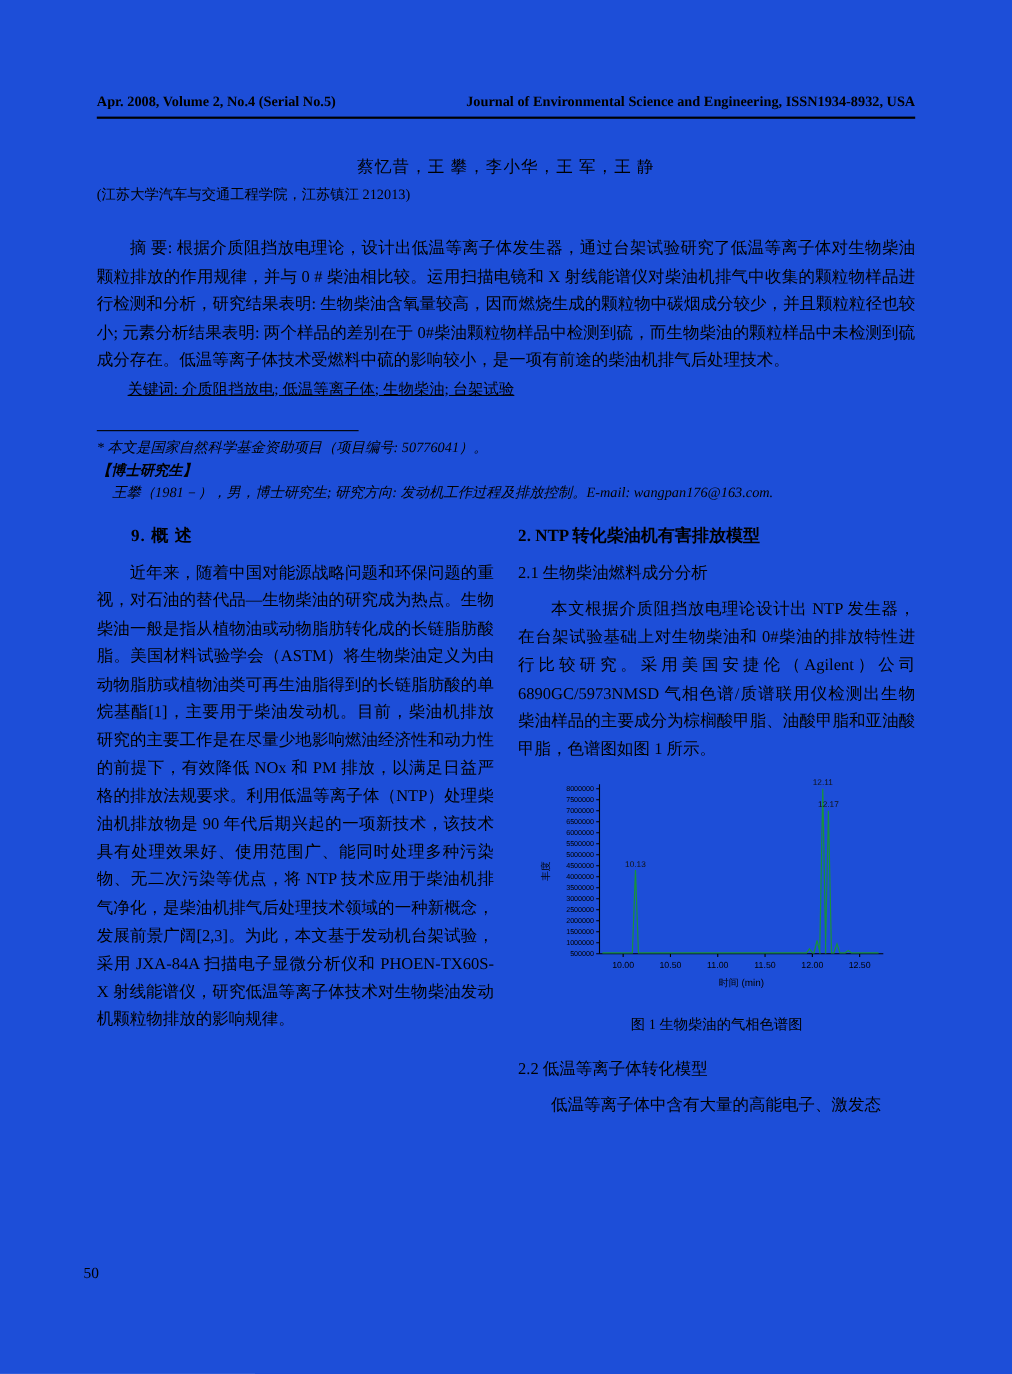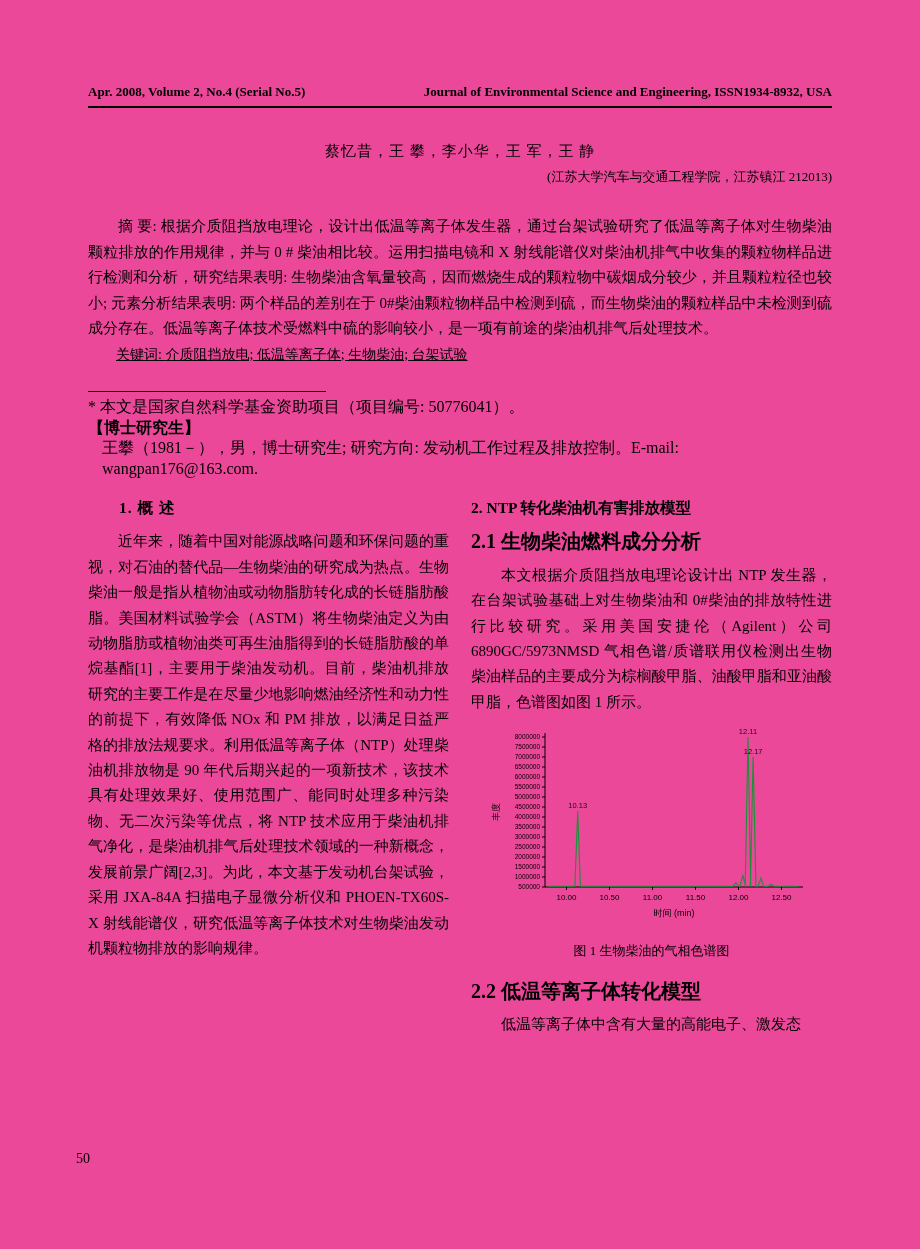--- a/index.html
+++ b/index.html
@@ -1,48 +1,48 @@
 <!DOCTYPE html>
 <html><head>
 <meta charset="utf-8">
 <style>
   html,body { margin:0; padding:0; background:#e8e8e8; }
   .page {
-    width:920px; height:1249px; margin:0 auto; background:#ec4899;
+    width:920px; height:1249px; margin:0 auto; background:#1d4ed8;
     position:relative; box-sizing:border-box; padding:84px 88px 0 88px;
     font-family:"Liberation Serif","DejaVu Serif",serif; color:#000;
     overflow:hidden;
   }
   .header-row {
     display:flex; justify-content:space-between; align-items:flex-end;
     font-weight:bold; font-size:13px; padding-bottom:6px;
     border-bottom:2px solid #000;
   }
   .title {
     text-align:center; font-size:21px; font-weight:600;
     margin:50px 0 0 0; letter-spacing:1px;
   }
   .title sup { font-size:12px; }
   .authors { text-align:center; margin-top:34px; font-size:15px; letter-spacing:1px; }
-  .affiliation { text-align:right; margin-top:7px; font-size:13px; }
+  .affiliation { text-align:left; margin-top:7px; font-size:13px; }
   .abstract {
     margin:28px 0 0 0; font-size:15px; line-height:25.5px;
     text-align:justify; text-indent:2em;
   }
   .keywords { margin:0; font-size:14px; line-height:25.5px; text-indent:2em;text-decoration:underline; }
-  .footnote-block { margin-top:24px; font-size:16px; line-height:20.5px; }
+  .footnote-block { margin-top:24px; font-size:13px; line-height:20.5px;font-style:italic; }
   .footnote-divider { width:238px; border-top:1px solid #000; margin:0 0 5px 0; }
   .footnote-line { margin:0; }
   .bio-label { font-weight:bold; }
   .bio-line { margin:0; padding-left:14px; }
   .columns { display:flex; gap:22px; margin-top:13px; }
   .col { width:361px; font-size:15px; line-height:25.4px; text-align:justify; }
   .sec-heading { font-size:15.5px; font-weight:bold; margin:3px 0 9px 0; }
   .sec-heading.indented { text-indent:2em; font-weight:bold; letter-spacing:1px; }
-  .sub-heading { font-size:20px; font-weight:bold; margin:2px 0 8px 0; }
+  .sub-heading { font-size:15px; font-weight:normal; margin:2px 0 8px 0; }
   .col p.body-par { margin:0; text-indent:2em; }
   .figure-wrap { margin-top:8px; text-align:center; }
   .figure-caption { text-align:center; font-weight:normal; font-size:13px; margin:6px 0 16px 0; }
   .page-number { position:absolute; left:76px; bottom:82px; font-size:14px; }
   svg text { font-family:"Liberation Sans","DejaVu Sans",sans-serif; }
 </style>
 </head>
 <body>
 
 <div class="page">
@@ -63,21 +63,21 @@
   <div class="footnote-block">
     <div class="footnote-divider"></div>
     <p class="footnote-line">* 本文是国家自然科学基金资助项目（项目编号: 50776041）。</p>
     <p class="footnote-line bio-label">【博士研究生】</p>
     <p class="bio-line">王攀（1981－），男，博士研究生; 研究方向: 发动机工作过程及排放控制。E-mail: wangpan176@163.com.</p>
   </div>
 
   <div class="columns">
 
     <div class="col">
-      <div class="sec-heading indented">1. 概  述</div>
+      <div class="sec-heading indented">9. 概  述</div>
       <p class="body-par">近年来，随着中国对能源战略问题和环保问题的重视，对石油的替代品—生物柴油的研究成为热点。生物柴油一般是指从植物油或动物脂肪转化成的长链脂肪酸脂。美国材料试验学会（ASTM）将生物柴油定义为由动物脂肪或植物油类可再生油脂得到的长链脂肪酸的单烷基酯[1]，主要用于柴油发动机。目前，柴油机排放研究的主要工作是在尽量少地影响燃油经济性和动力性的前提下，有效降低 NOx 和 PM 排放，以满足日益严格的排放法规要求。利用低温等离子体（NTP）处理柴油机排放物是 90 年代后期兴起的一项新技术，该技术具有处理效果好、使用范围广、能同时处理多种污染物、无二次污染等优点，将 NTP 技术应用于柴油机排气净化，是柴油机排气后处理技术领域的一种新概念，发展前景广阔[2,3]。为此，本文基于发动机台架试验，采用 JXA-84A 扫描电子显微分析仪和 PHOEN-TX60S-X 射线能谱仪，研究低温等离子体技术对生物柴油发动机颗粒物排放的影响规律。</p>
     </div>
 
     <div class="col">
       <div class="sec-heading">2. NTP 转化柴油机有害排放模型</div>
       <div class="sub-heading">2.1 生物柴油燃料成分分析</div>
       <p class="body-par">本文根据介质阻挡放电理论设计出 NTP 发生器，在台架试验基础上对生物柴油和 0#柴油的排放特性进行比较研究。采用美国安捷伦（Agilent）公司 6890GC/5973NMSD 气相色谱/质谱联用仪检测出生物柴油样品的主要成分为棕榈酸甲脂、油酸甲脂和亚油酸甲脂，色谱图如图 1 所示。</p>
 
       <div class="figure-wrap"><svg width="330" height="200" viewBox="0 0 330 200">
             <line x1="58" y1="10" x2="58" y2="164" stroke="#000000" stroke-width="1"></line>

